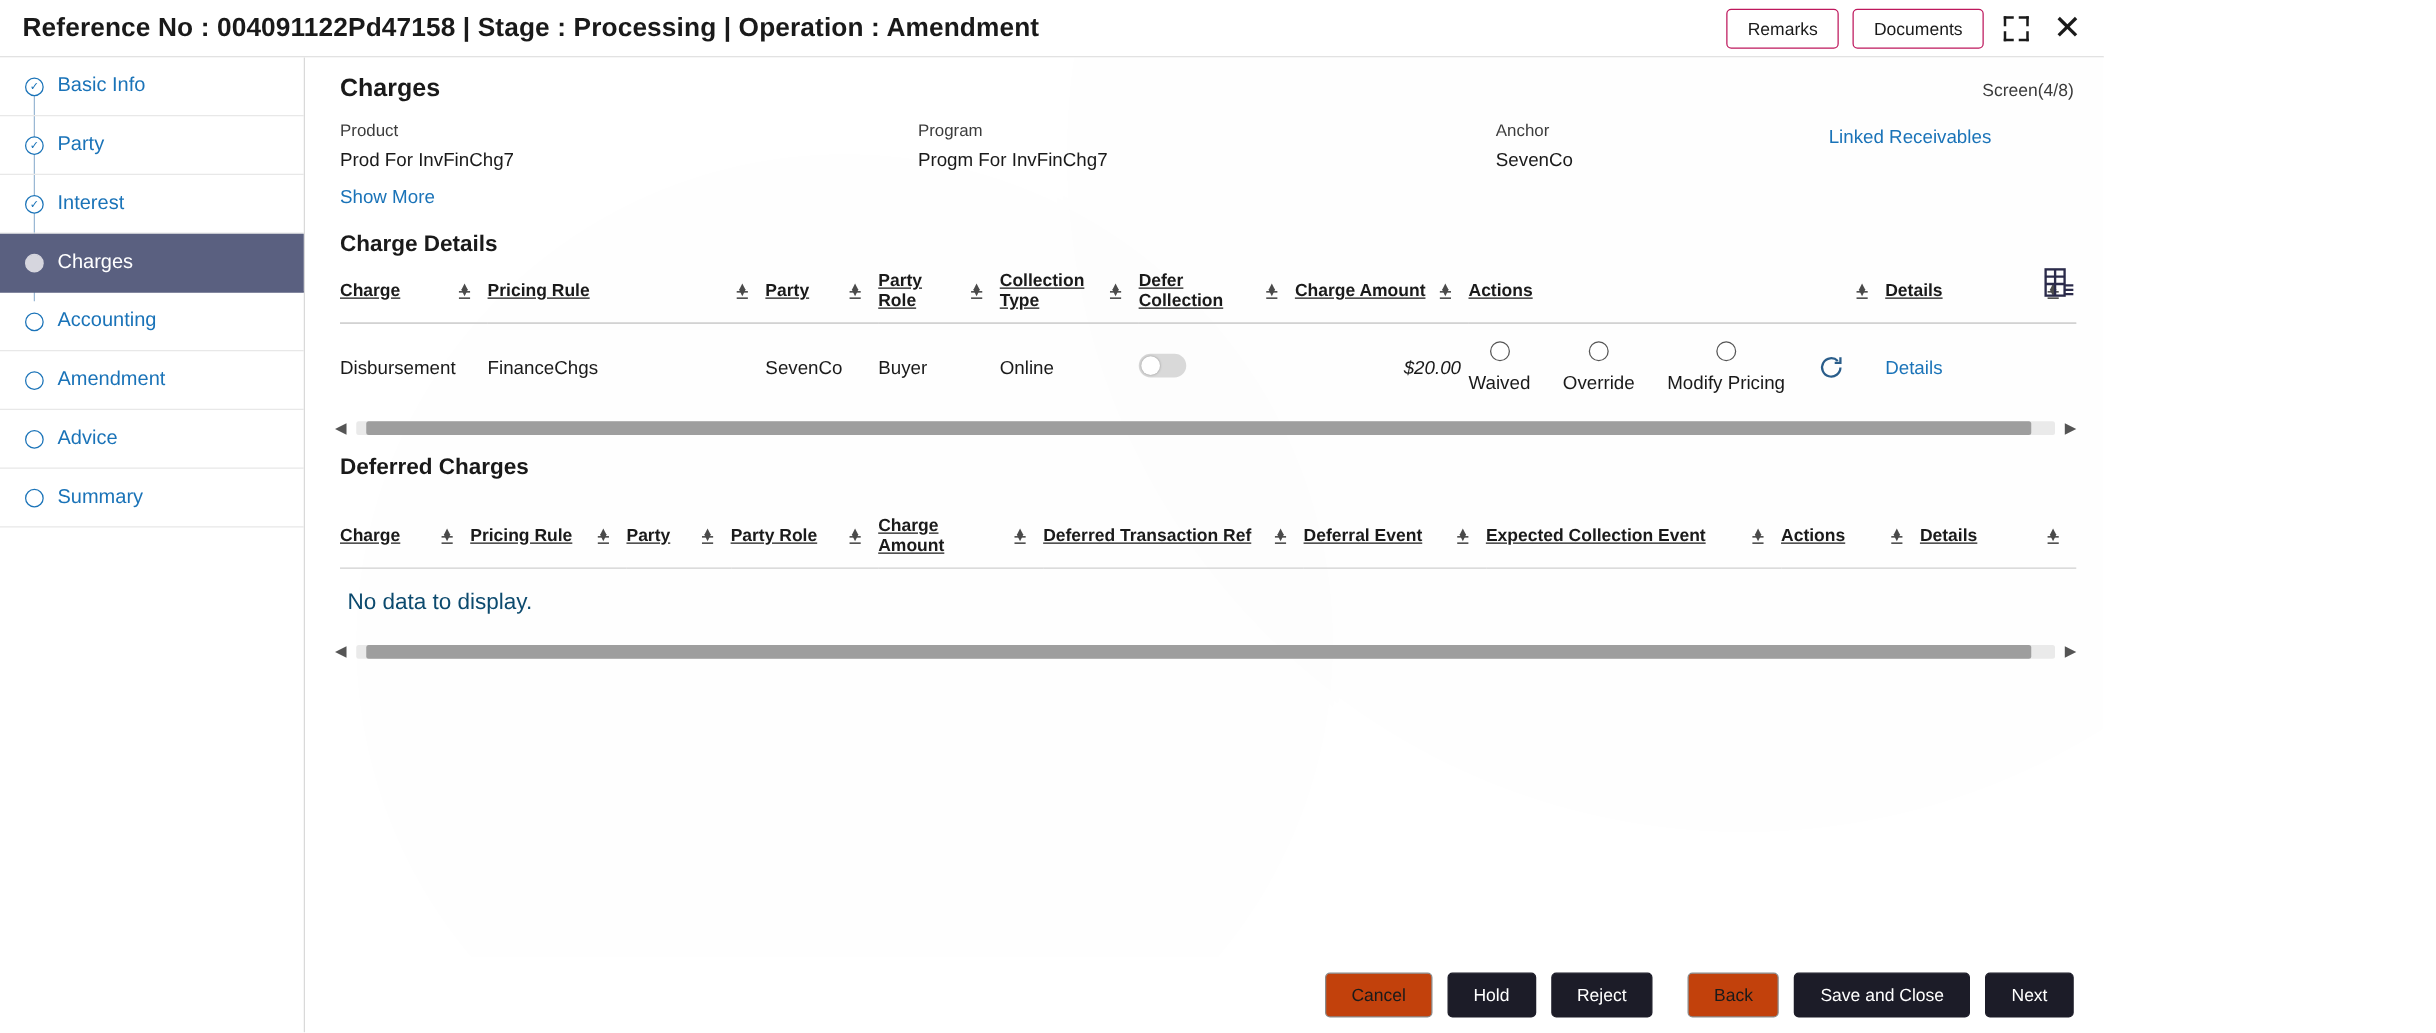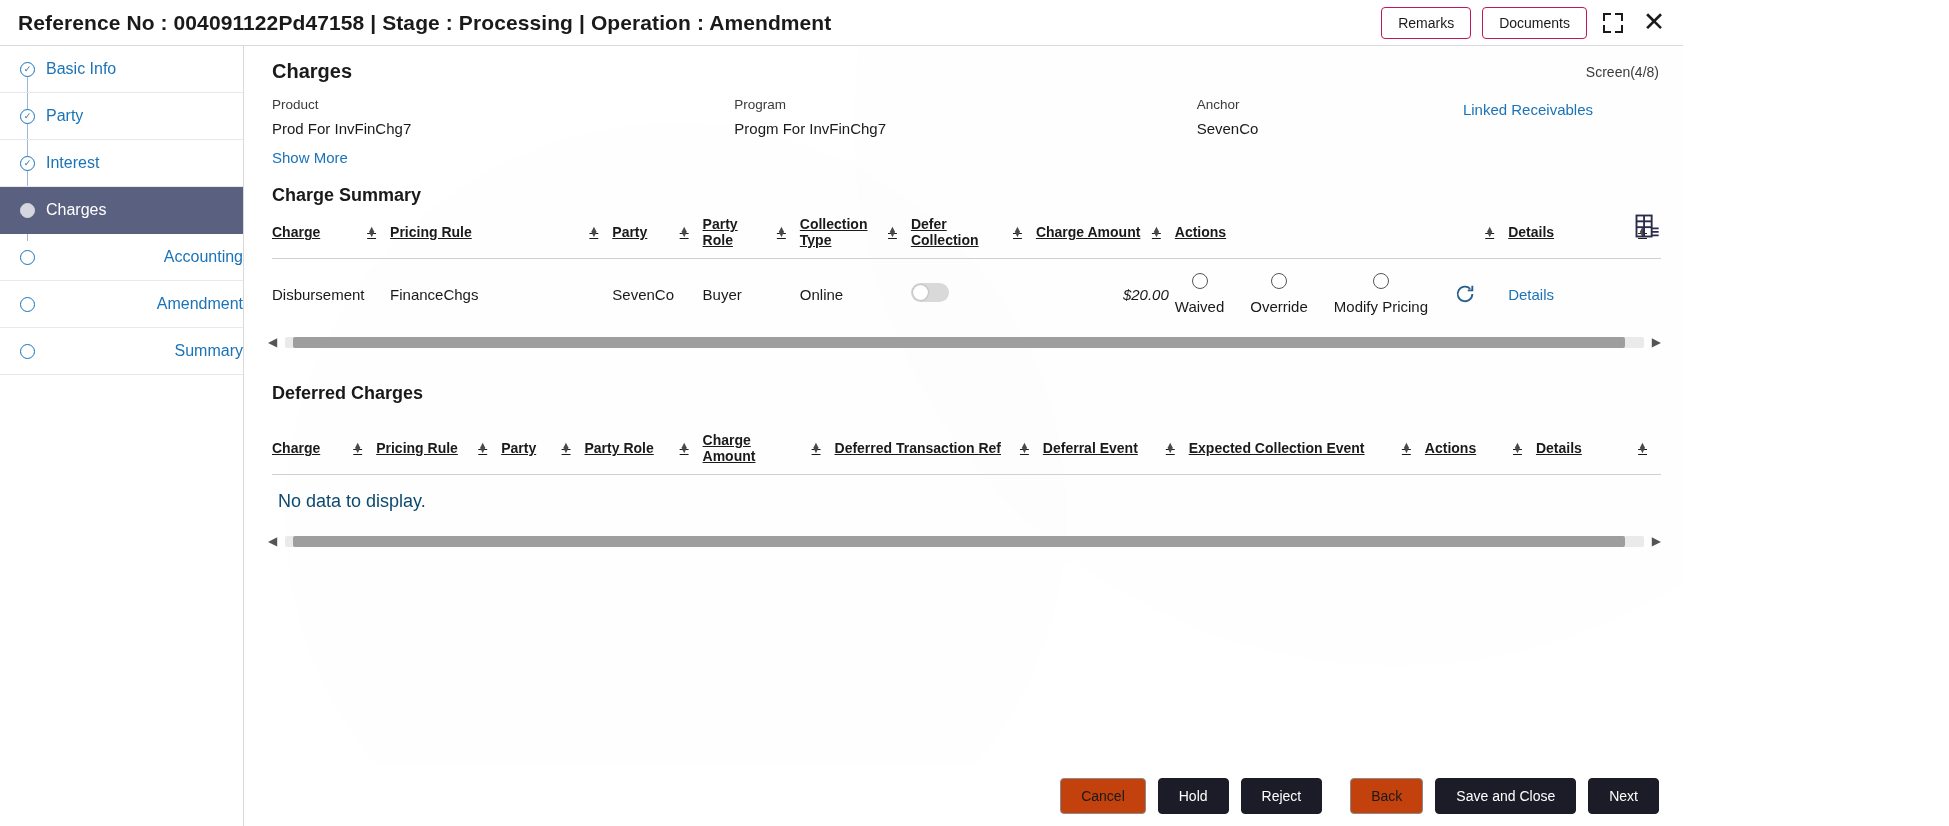--- a/index.html
+++ b/index.html
@@ -92,21 +92,21 @@
     color: #1a73b8;
     cursor: pointer;
     border-bottom: 1px solid #e8e8e8;
   }
   .nav-item.done { color: #1a73b8; }
   .nav-item.active {
     background: #5a6080;
     color: #ffffff;
     border-bottom: 1px solid #5a6080;
   }
-  .nav-item.pending { color: #1a73b8; justify-content: space-between; }
+  .nav-item.pending { color: #1a73b8; }
   .nav-marker {
     width: 15px; height: 15px;
     border-radius: 50%;
     border: 1.5px solid #1a73b8;
     margin-right: 11px;
     display: flex; align-items: center; justify-content: center;
     font-size: 9px; color: #1a73b8;
     background: #fff;
     flex: none;
   }
@@ -371,20 +371,24 @@
         <span class="nav-marker"></span>
         <span>Charges</span>
       </div>
       <div class="nav-item pending">
         <span class="nav-marker"></span>
         <span>Accounting</span>
       </div>
       <div class="nav-item pending">
         <span class="nav-marker"></span>
         <span>Amendment</span>
+      </div>
+      <div class="nav-item pending">
+        <span class="nav-marker"></span>
+        <span>Advice</span>
       </div>
       <div class="nav-item pending">
         <span class="nav-marker"></span>
         <span>Summary</span>
       </div>
     </div>
 
     <div class="main">
       <div class="watermark"></div>
 
@@ -404,21 +408,21 @@
         </div>
         <div class="info-col">
           <div class="info-label">Anchor</div>
           <div class="info-value">SevenCo</div>
         </div>
         <div class="linked-link">Linked Receivables</div>
       </div>
 
       <div class="show-more">Show More</div>
 
-      <div class="section-title">Charge Summary</div>
+      <div class="section-title">Charge Details</div>
 
       <div class="table-wrap">
         <div class="grid-icon">
           <svg viewBox="0 0 24 24" width="28" height="28" fill="none" stroke="#2a2a4a" stroke-width="1.6">
             <rect x="3" y="3" width="13" height="18"></rect>
             <line x1="3" y1="8" x2="16" y2="8"></line>
             <line x1="3" y1="13" x2="16" y2="13"></line>
             <line x1="9.5" y1="3" x2="9.5" y2="21"></line>
             <path d="M16 14 l6 0 M16 17 l6 0 M16 20 l6 0" stroke-width="1.6"></path>
           </svg>
@@ -536,21 +540,21 @@
       </div>
 
       <div class="hscroll">
         <span class="hs-arrow">◀</span>
         <span class="hs-track">
             <span class="hs-thumb"></span>
           </span>
         <span class="hs-arrow">▶</span>
       </div>
 
-      <div class="section-title" style="padding-top:34px;">Deferred Charges</div>
+      <div class="section-title" style="padding-top:14px;">Deferred Charges</div>
 
       <div class="table-wrap" style="padding-top:18px;">
         <table class="dt">
           <colgroup>
             <col style="width:7.5%">
               <col style="width:9%">
               <col style="width:6%">
               <col style="width:8.5%">
             <col style="width:9.5%">
               <col style="width:15%">

